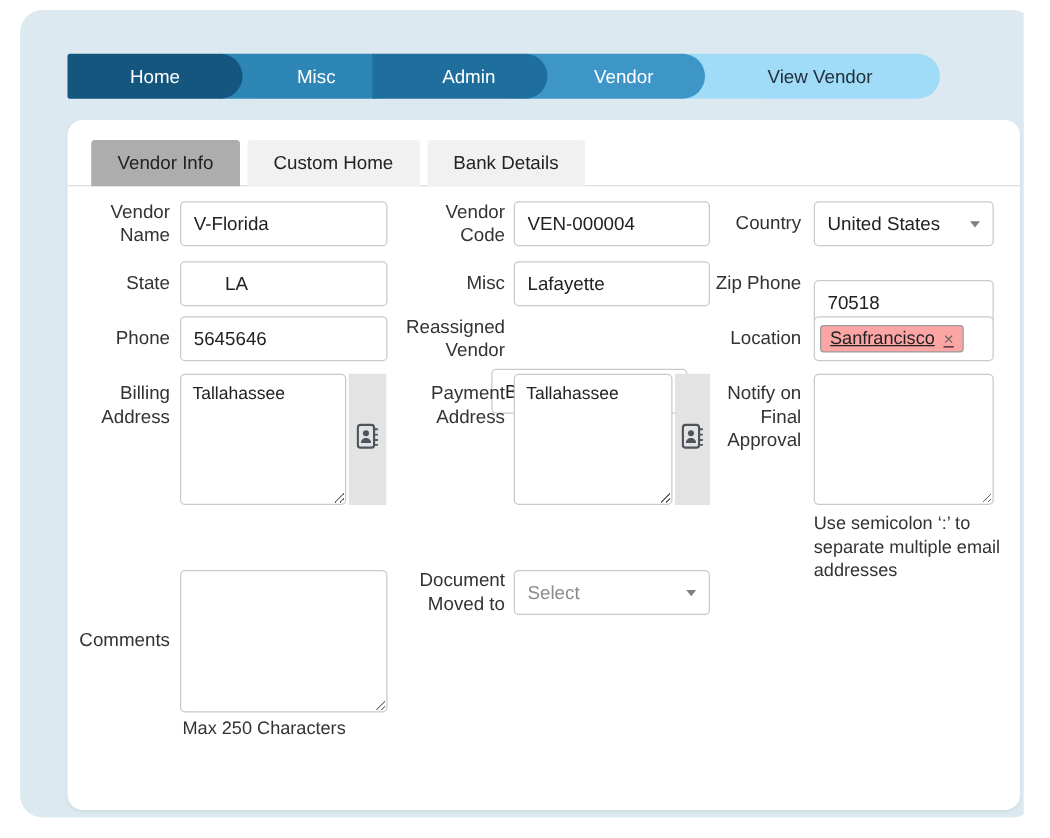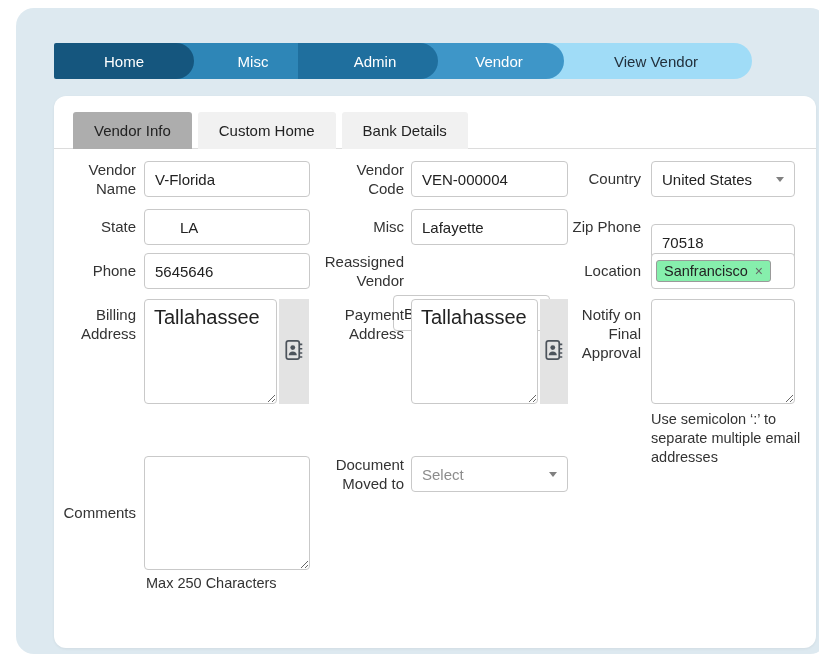--- a/index.html
+++ b/index.html
@@ -22,28 +22,28 @@
 
   
   .tabs { position:absolute; left:0; right:0; top:16px; height:37px; padding-left:19px; border-bottom:1px solid #dcdcdc; display:flex; gap:6px; }
   .tab { height:37px; line-height:37px; padding:0 21px; font-size:15px; color:#222; background:#f1f1f1; border-radius:3px 3px 0 0; cursor:pointer; }
   .tab.active { background:#adadad; }
 
   
   .flabel { position:absolute; font-size:15px; color:#333; text-align:right; line-height:1.28; }
   .flabel.vcenter { display:flex; flex-direction:column; justify-content:center; }
   .tinput { position:absolute; height:36px; border:1px solid #c9c9c9; border-radius:4px; background:#fff; font-size:15px; color:#222; padding:0 10px; font-family:"Liberation Sans", sans-serif; outline:none; }
-  .tarea { position:absolute; border:1px solid #c9c9c9; border-radius:4px; background:#fff; font-size:20px; color:#222; padding:6px 9px; font-family:"Liberation Sans", sans-serif; resize:both; outline:none; }
+  .tarea { position:absolute; border:1px solid #c9c9c9; border-radius:4px; background:#fff; font-size:14px; color:#222; padding:6px 9px; font-family:"Liberation Sans", sans-serif; resize:both; outline:none; }
   .selectbox { position:absolute; height:36px; border:1px solid #c9c9c9; border-radius:4px; background:#fff; display:flex; align-items:center; justify-content:space-between; padding:0 10px; font-size:15px; cursor:pointer; }
   .selectbox .val { color:#222; }
   .selectbox .val.placeholder { color:#8c8c8c; }
   .caret { width:0; height:0; border-left:4.5px solid transparent; border-right:4.5px solid transparent; border-top:5.5px solid #808080; margin-left:6px; }
   .strip { position:absolute; width:30px; background:#e3e3e3; display:flex; align-items:center; justify-content:center; cursor:pointer; }
   .chipfield { position:absolute; height:36px; border:1px solid #c9c9c9; border-radius:4px; background:#fff; display:flex; align-items:center; padding:0 4px; }
-  .chip { display:inline-flex; align-items:center; gap:7px; border:1px solid #9a9a9a; border-radius:3px; padding:2px 7px; font-size:14.5px; color:#222; background:#86efac; }
+  .chip { display:inline-flex; align-items:center; gap:7px; border:1px solid #9a9a9a; border-radius:3px; padding:2px 7px; font-size:14.5px; color:#222; background:#fca5a5;text-decoration:underline; }
   .chip .x { color:#666; font-size:14px; line-height:1; cursor:pointer; }
   .helper { position:absolute; font-size:14.5px; color:#333; line-height:1.3; }
 </style>
 </head>
 <body>
 
 <div class="stage">
   <div class="panel">
 
     <div class="crumbs">

